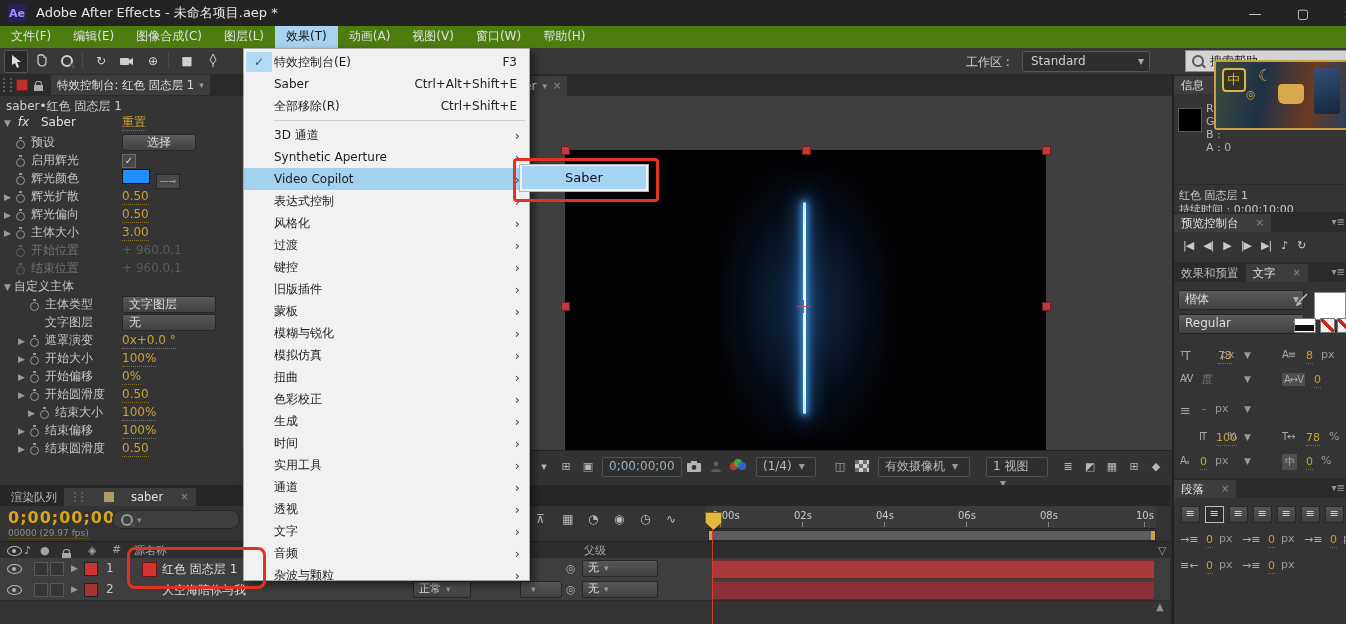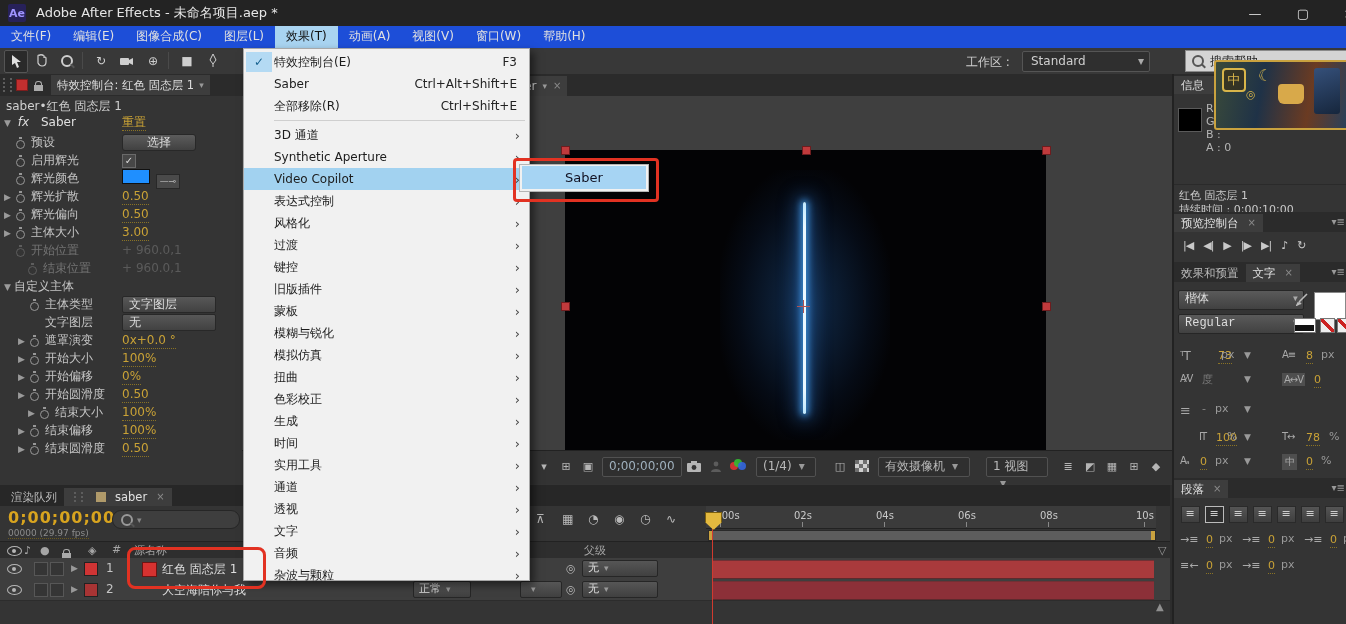--- a/index.html
+++ b/index.html
@@ -4,21 +4,21 @@
 <style>
   html,body{margin:0;padding:0;background:#111;}
   #app{position:relative;width:1346px;height:624px;background:#2d2d2d;overflow:hidden;
        font-family:"DejaVu Sans","Liberation Sans",sans-serif;font-size:12px;color:#c8c8c8;}
   
   #titlebar{position:absolute;left:0;top:0;width:1346px;height:26px;background:#232323;display:flex;align-items:center;}
   #ae-badge{width:18px;height:18px;margin:0 10px 0 8px;background:#27215a;color:#9f94ff;font-weight:bold;
             font-size:11px;display:flex;align-items:center;justify-content:center;border-radius:2px;}
   #win-title{color:#e6e6e6;font-size:13px;}
   .winbtn{position:absolute;top:0;width:34px;height:26px;color:#ddd;display:flex;align-items:center;justify-content:center;font-size:13px;}
-  #menubar{position:absolute;left:0;top:26px;width:1346px;height:22px;background:#1d4ed8;border-bottom:1px solid #1d1d1d;display:flex;}
+  #menubar{position:absolute;left:0;top:26px;width:1346px;height:22px;background:#4d7c0f;border-bottom:1px solid #1d1d1d;display:flex;}
   .menu-top-item{padding:0 11px;line-height:21px;color:#e0e0e0;}
   .menu-top-item.active{background:#a9d4f1;color:#111;}
   #toolbar{position:absolute;left:0;top:48px;width:1346px;height:26px;background:#383838;border-bottom:1px solid #202020;}
   .tool{position:absolute;top:2px;width:22px;height:21px;display:flex;align-items:center;justify-content:center;color:#cfcfcf;}
   .tool.sel{background:#2a2a2a;border:1px solid #555;border-radius:2px;}
   .tsep{position:absolute;top:4px;width:1px;height:17px;background:#4a4a4a;}
   #ws-label{position:absolute;left:966px;top:6px;color:#cfcfcf;}
   #ws-dd{position:absolute;left:1022px;top:3px;width:118px;height:19px;background:#2f2f2f;border:1px solid #555;border-radius:2px;
          color:#cfcfcf;padding-left:8px;line-height:18px;}
   #ws-dd::after{content:"▾";position:absolute;right:5px;top:0;color:#aaa;}
@@ -73,36 +73,36 @@
   .cbox{position:absolute;top:6px;height:18px;background:#2f2f2f;border:1px solid #515151;border-radius:2px;color:#b9b9b9;
         line-height:17px;padding:0 6px;}
   .cbox.dd::after{content:"▾";margin-left:7px;color:#999;}
   .cico{position:absolute;top:6px;width:20px;height:18px;color:#b5b5b5;display:flex;align-items:center;justify-content:center;font-size:11px;}
   .checker{background:repeating-conic-gradient(#cfcfcf 0 25%,#6e6e6e 0 50%) 0 0/8px 8px;width:14px;height:12px;}
   .rgbc{position:relative;width:16px;height:14px;}
   .rgbc i{position:absolute;width:8px;height:8px;border-radius:50%;opacity:.9;}
   
   #right-col{position:absolute;left:1172px;top:74px;width:174px;height:550px;background:#343434;border-left:2px solid #222;}
   .rtabbar{position:relative;height:20px;background:#2b2b2b;display:flex;align-items:flex-end;}
-  .rtab{height:18px;line-height:18px;padding:0 7px;color:#bdbdbd;font-size:11.5px;display:flex;gap:9px;align-items:center;}
+  .rtab{height:18px;line-height:18px;padding:0 7px;color:#bdbdbd;font-size:11.5px;display:flex;gap:17px;align-items:center;}
   .rtab.on{background:#3d3d3d;color:#e0e0e0;}
   .flyout{position:absolute;right:3px;top:4px;color:#999;font-size:10px;}
   .tabx{color:#8a8a8a;font-size:10px;}
   .rsection{position:relative;background:#343434;}
   #info-black{position:absolute;left:4px;top:14px;width:22px;height:22px;background:#000;border:1px solid #5a5a5a;}
   .inf-l{position:absolute;left:32px;color:#b5b5b5;font-size:11px;}
   .inf-t{position:absolute;left:5px;color:#c9c9c9;font-size:11px;width:168px;overflow:hidden;white-space:nowrap;}
   #ime{position:absolute;left:1214px;top:60px;width:132px;height:66px;z-index:40;border:2px solid #c9a23f;border-radius:3px;
        background:linear-gradient(100deg,#3a4a3a,#1f3247 35%,#6b3b22 70%,#27405c);overflow:hidden;}
   .ime-g{position:absolute;color:#d8b54a;}
   #ime-zh{left:6px;top:6px;width:20px;height:20px;border:2px solid #d8b54a;border-radius:4px;font-size:13px;line-height:19px;text-align:center;background:rgba(60,40,10,.5);}
   .pvbtn{display:inline-block;color:#c9c9c9;font-size:11px;margin:0 5px;letter-spacing:-1px;}
   .chrow{position:absolute;left:0;width:174px;height:20px;}
   .chdd{position:absolute;left:4px;width:112px;height:18px;background:linear-gradient(#5a5a5a,#414141);border:1px solid #262626;
-        border-radius:2px;color:#ddd;line-height:17px;padding:0 6px;font-family:Liberation Mono, monospace;}
+        border-radius:2px;color:#ddd;line-height:17px;padding:0 6px;}
   .chdd::after{content:"▾";position:absolute;right:4px;color:#aaa;}
   .chic{position:absolute;color:#a9a9a9;font-size:10px;letter-spacing:-1px;}
   .chv{position:absolute;font-size:11px;}
   .chu{color:#999;margin-left:3px;}
   .chddarr{position:absolute;color:#999;font-size:9px;}
   .swatch-fill{position:absolute;left:140px;top:2px;width:30px;height:26px;background:#fff;border:1px solid #888;}
   .bwsw{position:absolute;left:120px;top:4px;width:20px;height:13px;background:#fff;border:1px solid #777;}
   .bwsw::after{content:"";position:absolute;left:0;top:6px;width:19px;height:6px;background:#111;}
   .nosw{position:absolute;top:4px;width:13px;height:13px;background:#eee;border:1px solid #777;
         background-image:linear-gradient(45deg,transparent 42%,#c22 42%,#c22 58%,transparent 58%);}
@@ -240,21 +240,21 @@
       <span class="ec-val yv">重置</span>
     </div>
     <div id="ec-rows">
         <div class="ec-row" style="padding-left: 4px;"><span class="tw"></span><span class="sw"></span><span class="lbl">预设</span><span class="ec-val"><span class="ec-btn">选择</span></span></div>
         <div class="ec-row" style="padding-left: 4px;"><span class="tw"></span><span class="sw"></span><span class="lbl">启用辉光</span><span class="ec-val"><span class="ec-check">✓</span></span></div>
         <div class="ec-row" style="padding-left: 4px;"><span class="tw"></span><span class="sw"></span><span class="lbl">辉光颜色</span><span class="ec-val"><span class="ec-color" style="background: rgb(31, 143, 255);"></span><span class="ec-eyed">—⊸</span></span></div>
         <div class="ec-row" style="padding-left: 4px;"><span class="tw">▶</span><span class="sw"></span><span class="lbl">辉光扩散</span><span class="ec-val"><span class="yv">0.50</span></span></div>
         <div class="ec-row" style="padding-left: 4px;"><span class="tw">▶</span><span class="sw"></span><span class="lbl">辉光偏向</span><span class="ec-val"><span class="yv">0.50</span></span></div>
         <div class="ec-row" style="padding-left: 4px;"><span class="tw">▶</span><span class="sw"></span><span class="lbl">主体大小</span><span class="ec-val"><span class="yv">3.00</span></span></div>
         <div class="ec-row dis" style="padding-left: 4px;"><span class="tw"></span><span class="sw"></span><span class="lbl">开始位置</span><span class="ec-val"><span class="posv">+ </span><span class="posv">960.0,1</span></span></div>
-        <div class="ec-row dis" style="padding-left: 16px;"><span class="tw"></span><span class="sw"></span><span class="lbl">结束位置</span><span class="ec-val"><span class="posv">+ </span><span class="posv">960.0,1</span></span></div>
+        <div class="ec-row dis" style="padding-left: 4px;"><span class="tw"></span><span class="sw"></span><span class="lbl">结束位置</span><span class="ec-val"><span class="posv">+ </span><span class="posv">960.0,1</span></span></div>
         <div class="ec-row" style="padding-left: 4px;"><span class="tw">▼</span><span class="lbl">自定义主体</span></div>
         <div class="ec-row" style="padding-left: 18px;"><span class="tw"></span><span class="sw"></span><span class="lbl">主体类型</span><span class="ec-val"><span class="ec-dd">文字图层</span></span></div>
         <div class="ec-row" style="padding-left: 18px;"><span class="tw"></span><span class="sw" style="visibility: hidden;"></span><span class="lbl">文字图层</span><span class="ec-val"><span class="ec-dd">无</span></span></div>
         <div class="ec-row" style="padding-left: 18px;"><span class="tw">▶</span><span class="sw"></span><span class="lbl">遮罩演变</span><span class="ec-val"><span class="yv">0x+0.0 °</span></span></div>
         <div class="ec-row" style="padding-left: 18px;"><span class="tw">▶</span><span class="sw"></span><span class="lbl">开始大小</span><span class="ec-val"><span class="yv">100%</span></span></div>
         <div class="ec-row" style="padding-left: 18px;"><span class="tw">▶</span><span class="sw"></span><span class="lbl">开始偏移</span><span class="ec-val"><span class="yv">0%</span></span></div>
         <div class="ec-row" style="padding-left: 18px;"><span class="tw">▶</span><span class="sw"></span><span class="lbl">开始圆滑度</span><span class="ec-val"><span class="yv">0.50</span></span></div>
         <div class="ec-row" style="padding-left: 28px;"><span class="tw">▶</span><span class="sw"></span><span class="lbl">结束大小</span><span class="ec-val"><span class="yv">100%</span></span></div>
         <div class="ec-row" style="padding-left: 18px;"><span class="tw">▶</span><span class="sw"></span><span class="lbl">结束偏移</span><span class="ec-val"><span class="yv">100%</span></span></div>
         <div class="ec-row" style="padding-left: 18px;"><span class="tw">▶</span><span class="sw"></span><span class="lbl">结束圆滑度</span><span class="ec-val"><span class="yv">0.50</span></span></div>

